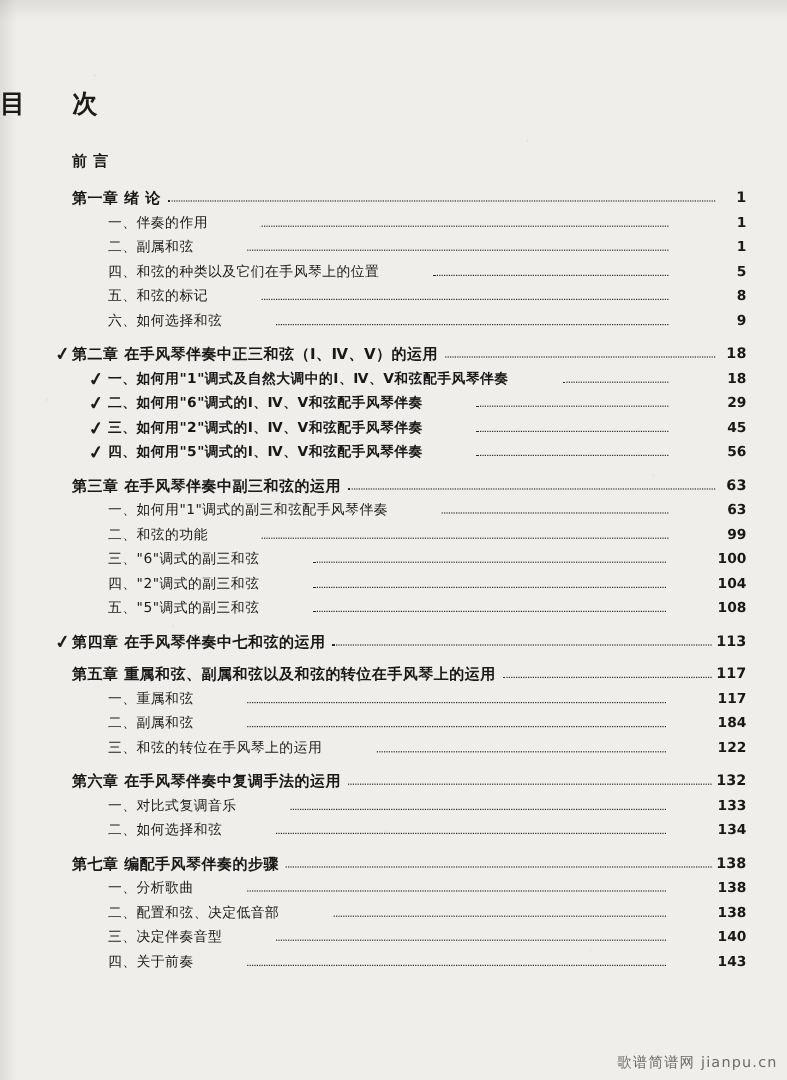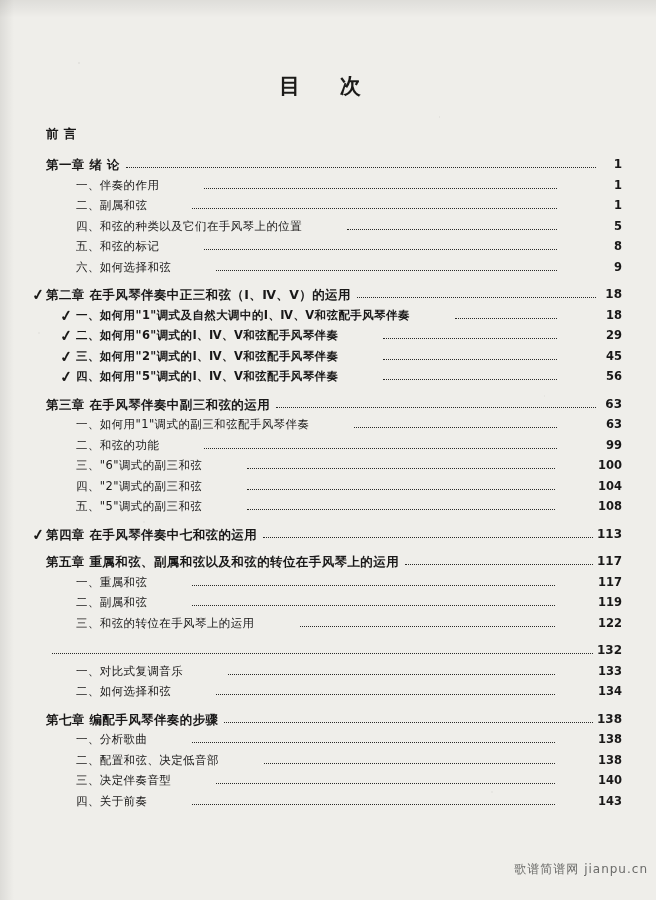--- a/index.html
+++ b/index.html
@@ -26,31 +26,30 @@
       radial-gradient(circle at 6% 37%, rgba(0,0,0,.04) 0 1px, transparent 1px),
       radial-gradient(circle at 57% 33%, rgba(0,0,0,.035) 0 1px, transparent 1px);
     pointer-events:none;
     opacity:.85;
   }
   .page{
     position:absolute;inset:0;
     padding:0;
   }
   .toc-title{
-    text-align:center;
     font-size:21px;
     letter-spacing:16px;
     font-weight:bold;
     margin-top:72px;
     font-family:"DejaVu Sans", sans-serif;
     color:#1b1a18;
   }
   .toc-body{
     margin-top:26px;
-    padding-left:46px;
+    padding-left:60px;
     padding-right:34px;
   }
   .row{
     display:flex;
     align-items:flex-end;
     font-size:12px;
     line-height:15px;
     margin-bottom:5.5px;
     position:relative;
   }
@@ -85,21 +84,21 @@
     font-weight:bold;
     color:#1b1a18;
     font-family:"DejaVu Serif", serif;
     transform:rotate(-8deg);
   }
   .row.lvl0 .check{left:-14px;}
   .gap-sm{height:7px;}
   .watermark{
     position:absolute;
     right:8px;
-    bottom:22px;
+    bottom:6px;
     font-size:12px;
     color:#6b6b69;
     letter-spacing:1px;
   }
   .edge-dark-left{
     position:absolute;left:0;top:0;width:14px;height:100%;
     background:linear-gradient(to right, rgba(0,0,0,.08), rgba(0,0,0,0));
     pointer-events:none;
   }
   .edge-dark-top{
@@ -228,29 +227,30 @@
         <span class="page-num">117</span>
       </div>
       <div class="row lvl1">
         <span class="label">一、重属和弦</span>
         <span class="dots"></span>
         <span class="page-num">117</span>
       </div>
       <div class="row lvl1">
         <span class="label">二、副属和弦</span>
         <span class="dots"></span>
-        <span class="page-num">119</span>
+        <span class="page-num">184</span>
       </div>
       <div class="row lvl1">
         <span class="label">三、和弦的转位在手风琴上的运用</span>
         <span class="dots"></span>
         <span class="page-num">122</span>
       </div>
       <div class="gap-sm"></div>
       <div class="row lvl0">
+        <span class="label">第六章  在手风琴伴奏中复调手法的运用</span>
         <span class="dots"></span>
         <span class="page-num">132</span>
       </div>
       <div class="row lvl1">
         <span class="label">一、对比式复调音乐</span>
         <span class="dots"></span>
         <span class="page-num">133</span>
       </div>
       <div class="row lvl1">
         <span class="label">二、如何选择和弦</span>

